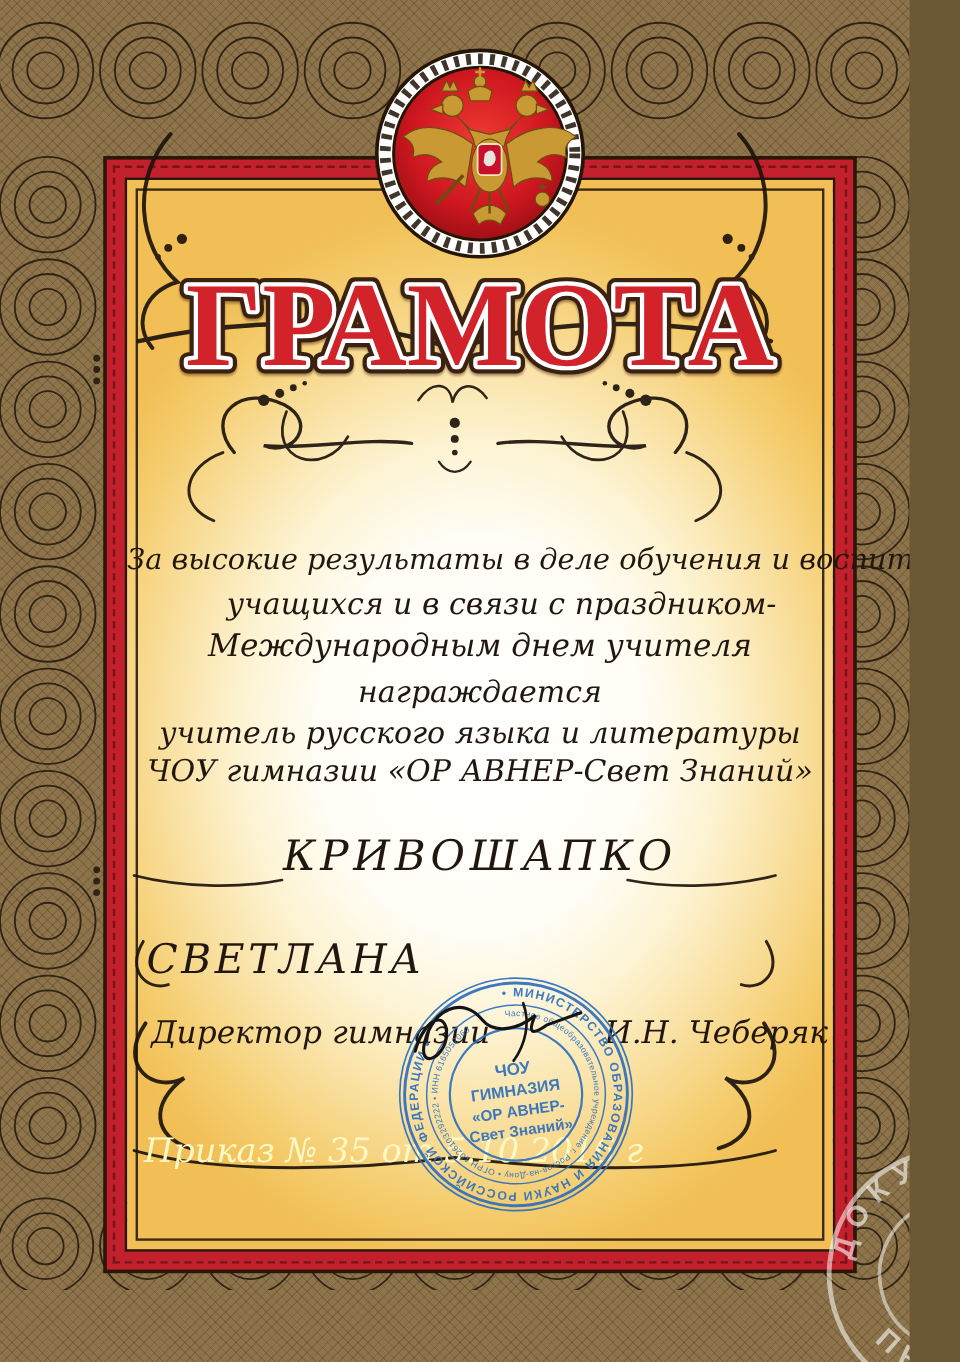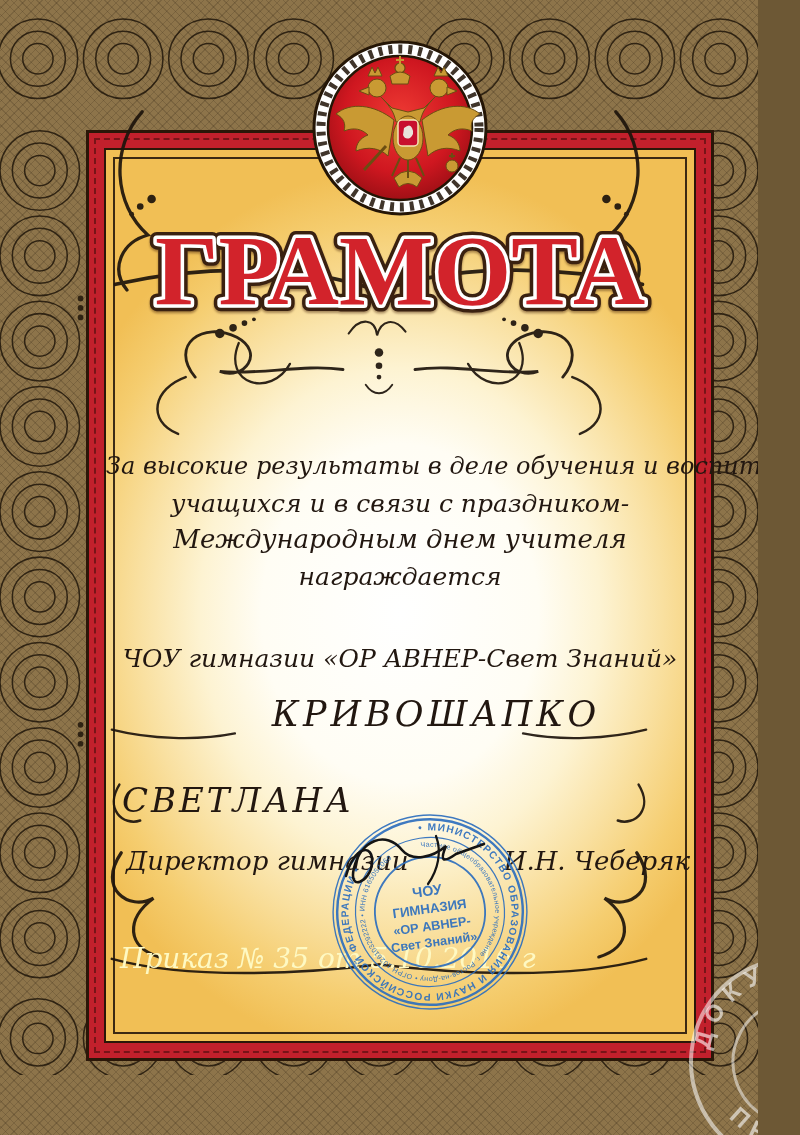--- a/index.html
+++ b/index.html
@@ -36,26 +36,26 @@
     filter:drop-shadow(0 2px 1px rgba(70,35,10,.45));}
   .title-outline{font-family:"Liberation Serif",serif;font-weight:bold;font-size:100px;
     fill:#3a2110;stroke:#3a2110;stroke-width:14;stroke-linejoin:round;}
   .title-main{font-family:"Liberation Serif",serif;font-weight:bold;font-size:100px;
     fill:#d2232b;stroke:#ffffff;stroke-width:7;stroke-linejoin:round;paint-order:stroke;}
   .tline{
     position:absolute;left:106px;width:588px;text-align:center;z-index:5;
     font-style:italic;color:#221710;white-space:nowrap;
   }
   .l1{top:452px;font-size:24px;}
-  .l2{top:489px;font-size:25px;}
+  .l2{top:489px;font-size:25px;padding-left:18px;}
   .l3{top:524px;font-size:26px;}
   .l4{top:562px;font-size:25px;}
   .l5{top:596px;font-size:25px;}
-  .l6{top:628px;font-size:25px;margin-top:16px;}
-  .name1{top:694px;font-size:35px;letter-spacing:4px;padding-left:36px;}
+  .l6{top:628px;font-size:25px;}
+  .name1{top:694px;font-size:35px;letter-spacing:4px;}
   .name2{top:734px;font-size:34px;display:flex;justify-content:space-between;
     padding:0 16px;width:556px;letter-spacing:3px;margin-top:46px;}
   .sigrow{top:846px;display:flex;justify-content:space-between;padding:0 4px 0 20px;
     width:564px;font-size:26px;}
   .order{position:absolute;left:120px;top:942px;z-index:5;font-style:italic;
     font-size:28px;color:#fef9c3;white-space:nowrap;}
   .city{position:absolute;left:104px;top:981px;z-index:5;font-style:italic;
     font-size:29px;color:#221710;white-space:nowrap;}
   .medallion{position:absolute;left:312px;top:40px;width:176px;height:176px;z-index:6;}
   .stamp{position:absolute;left:328px;top:810px;width:204px;height:204px;z-index:7;
@@ -313,20 +313,21 @@
 
       <rect x="78" y="74" width="20" height="26" rx="4" fill="#c8102e" stroke="#f3e6b5" stroke-width="1.5"></rect>
       <path d="M84,82 q6,-5 8,0 q3,6 -2,10 q-5,2 -7,-3 z" fill="#e8e4da" stroke="none"></path>
     </g>
   </svg>
 
   <div class="tline l1">За высокие результаты в деле обучения и воспитания</div>
   <div class="tline l2">учащихся и в связи с праздником-</div>
   <div class="tline l4">награждается</div>
   <div class="tline l3">Международным днем учителя</div>
+  <div class="tline l5">учитель русского языка и литературы</div>
   <div class="tline l6">ЧОУ гимназии «ОР АВНЕР-Свет Знаний»</div>
 
   <div class="tline name1">КРИВОШАПКО</div>
   <div class="tline name2">
     <span>СВЕТЛАНА</span>
   </div>
 
   <div class="tline sigrow">
     <span>Директор  гимназии</span>
     <span>И.Н. Чеберяк</span>

